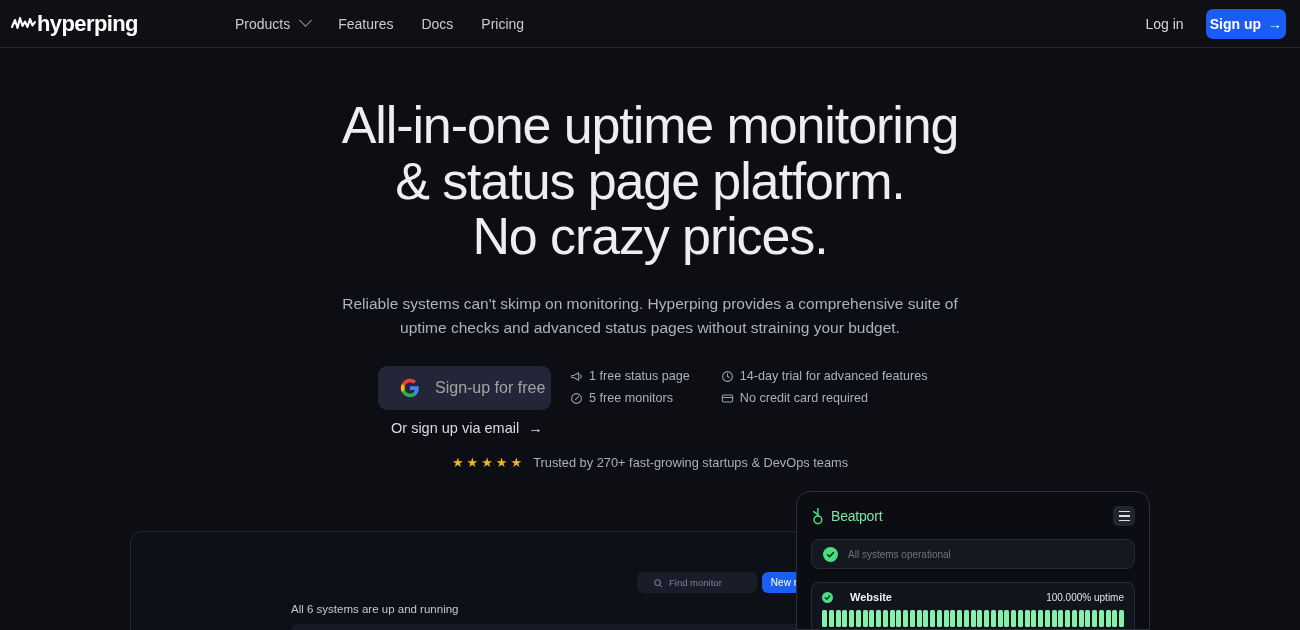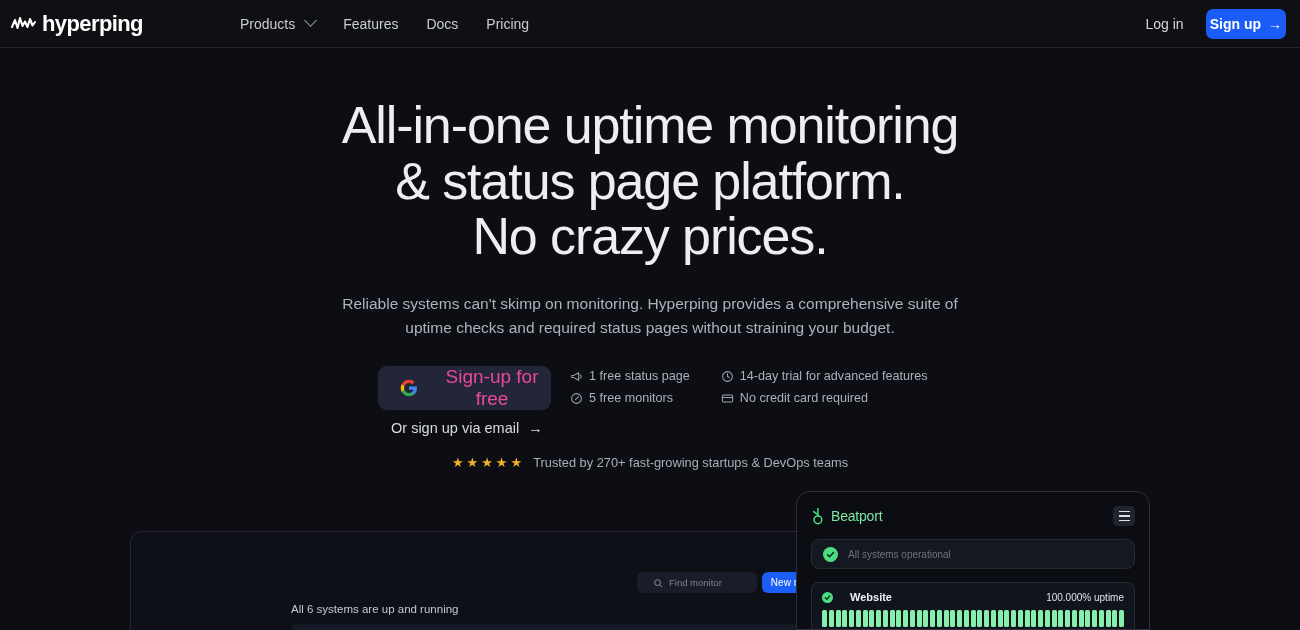--- a/index.html
+++ b/index.html
@@ -14,21 +14,21 @@
   
   .navbar {
     position: absolute; top: 0; left: 0;
     width: 1300px; height: 48px;
     background: #0f1014;
     border-bottom: 1px solid #23242c;
     display: flex; align-items: center;
     z-index: 20;
   }
   .brand {
-    display: flex; align-items: center; gap: 5px;
+    display: flex; align-items: center; 
     margin-left: 11px;
   }
   .brand-mark { width: 26px; height: 16px; display: block; }
   .brand-name {
     font-size: 22px; font-weight: bold; color: #ffffff;
     letter-spacing: -0.6px; line-height: 1;
   }
   .nav-links {
     display: flex; align-items: center; gap: 28px;
     margin-left: 97px;
@@ -78,21 +78,21 @@
     position: absolute; top: 366px; left: 378px;
     display: flex; align-items: flex-start;
   }
   .google-btn {
     width: 173px; height: 44px;
     background: #232639; border: none; border-radius: 9px;
     display: flex; align-items: center; gap: 15px;
     padding-left: 22px; cursor: pointer;
     font-family: inherit;
   }
-  .google-btn .lbl { font-size: 19px; color: #ec4899; }
+  .google-btn .lbl { font-size: 16px; color: #a3a3a3; }
   .email-link {
     position: absolute; top: 54px; left: 13px;
     font-size: 14.5px; color: #d8dae1;
     display: flex; align-items: center; gap: 9px;
     white-space: nowrap; cursor: pointer;
   }
   .perks {
     margin-left: 19px; margin-top: 3px;
     display: flex; gap: 31px;
   }
@@ -252,21 +252,21 @@
 </div>
 
 <div class="hero">
   <h1 class="headline">
     <span>All-in-one uptime monitoring</span><br>
     <span>&amp; status page platform.</span><br>
     <span>No crazy prices.</span>
   </h1>
   <p class="subhead">
     <span>Reliable systems can't skimp on monitoring. Hyperping provides a comprehensive suite of</span><br>
-    <span>uptime checks and required status pages without straining your budget.</span>
+    <span>uptime checks and advanced status pages without straining your budget.</span>
   </p>
 </div>
 
 <div class="cta-row">
 
   <button class="google-btn">
     <svg width="20" height="20" viewBox="0 0 48 48">
       <path fill="#4285F4" d="M45.1 24.5c0-1.6-.14-3.14-.41-4.64H24v8.78h11.82c-.51 2.74-2.06 5.06-4.39 6.62v5.5h7.1c4.16-3.83 6.57-9.47 6.57-16.26z"></path>
       <path fill="#34A853" d="M24 46c5.94 0 10.92-1.97 14.56-5.33l-7.1-5.5c-1.97 1.32-4.49 2.1-7.46 2.1-5.74 0-10.6-3.87-12.33-9.08H4.3v5.7C7.92 41.07 15.38 46 24 46z"></path>
       <path fill="#FBBC05" d="M11.67 28.19c-.44-1.32-.69-2.73-.69-4.19s.25-2.87.69-4.19v-5.7H4.3A21.99 21.99 0 0 0 2 24c0 3.55.85 6.92 2.3 9.89l7.37-5.7z"></path>

